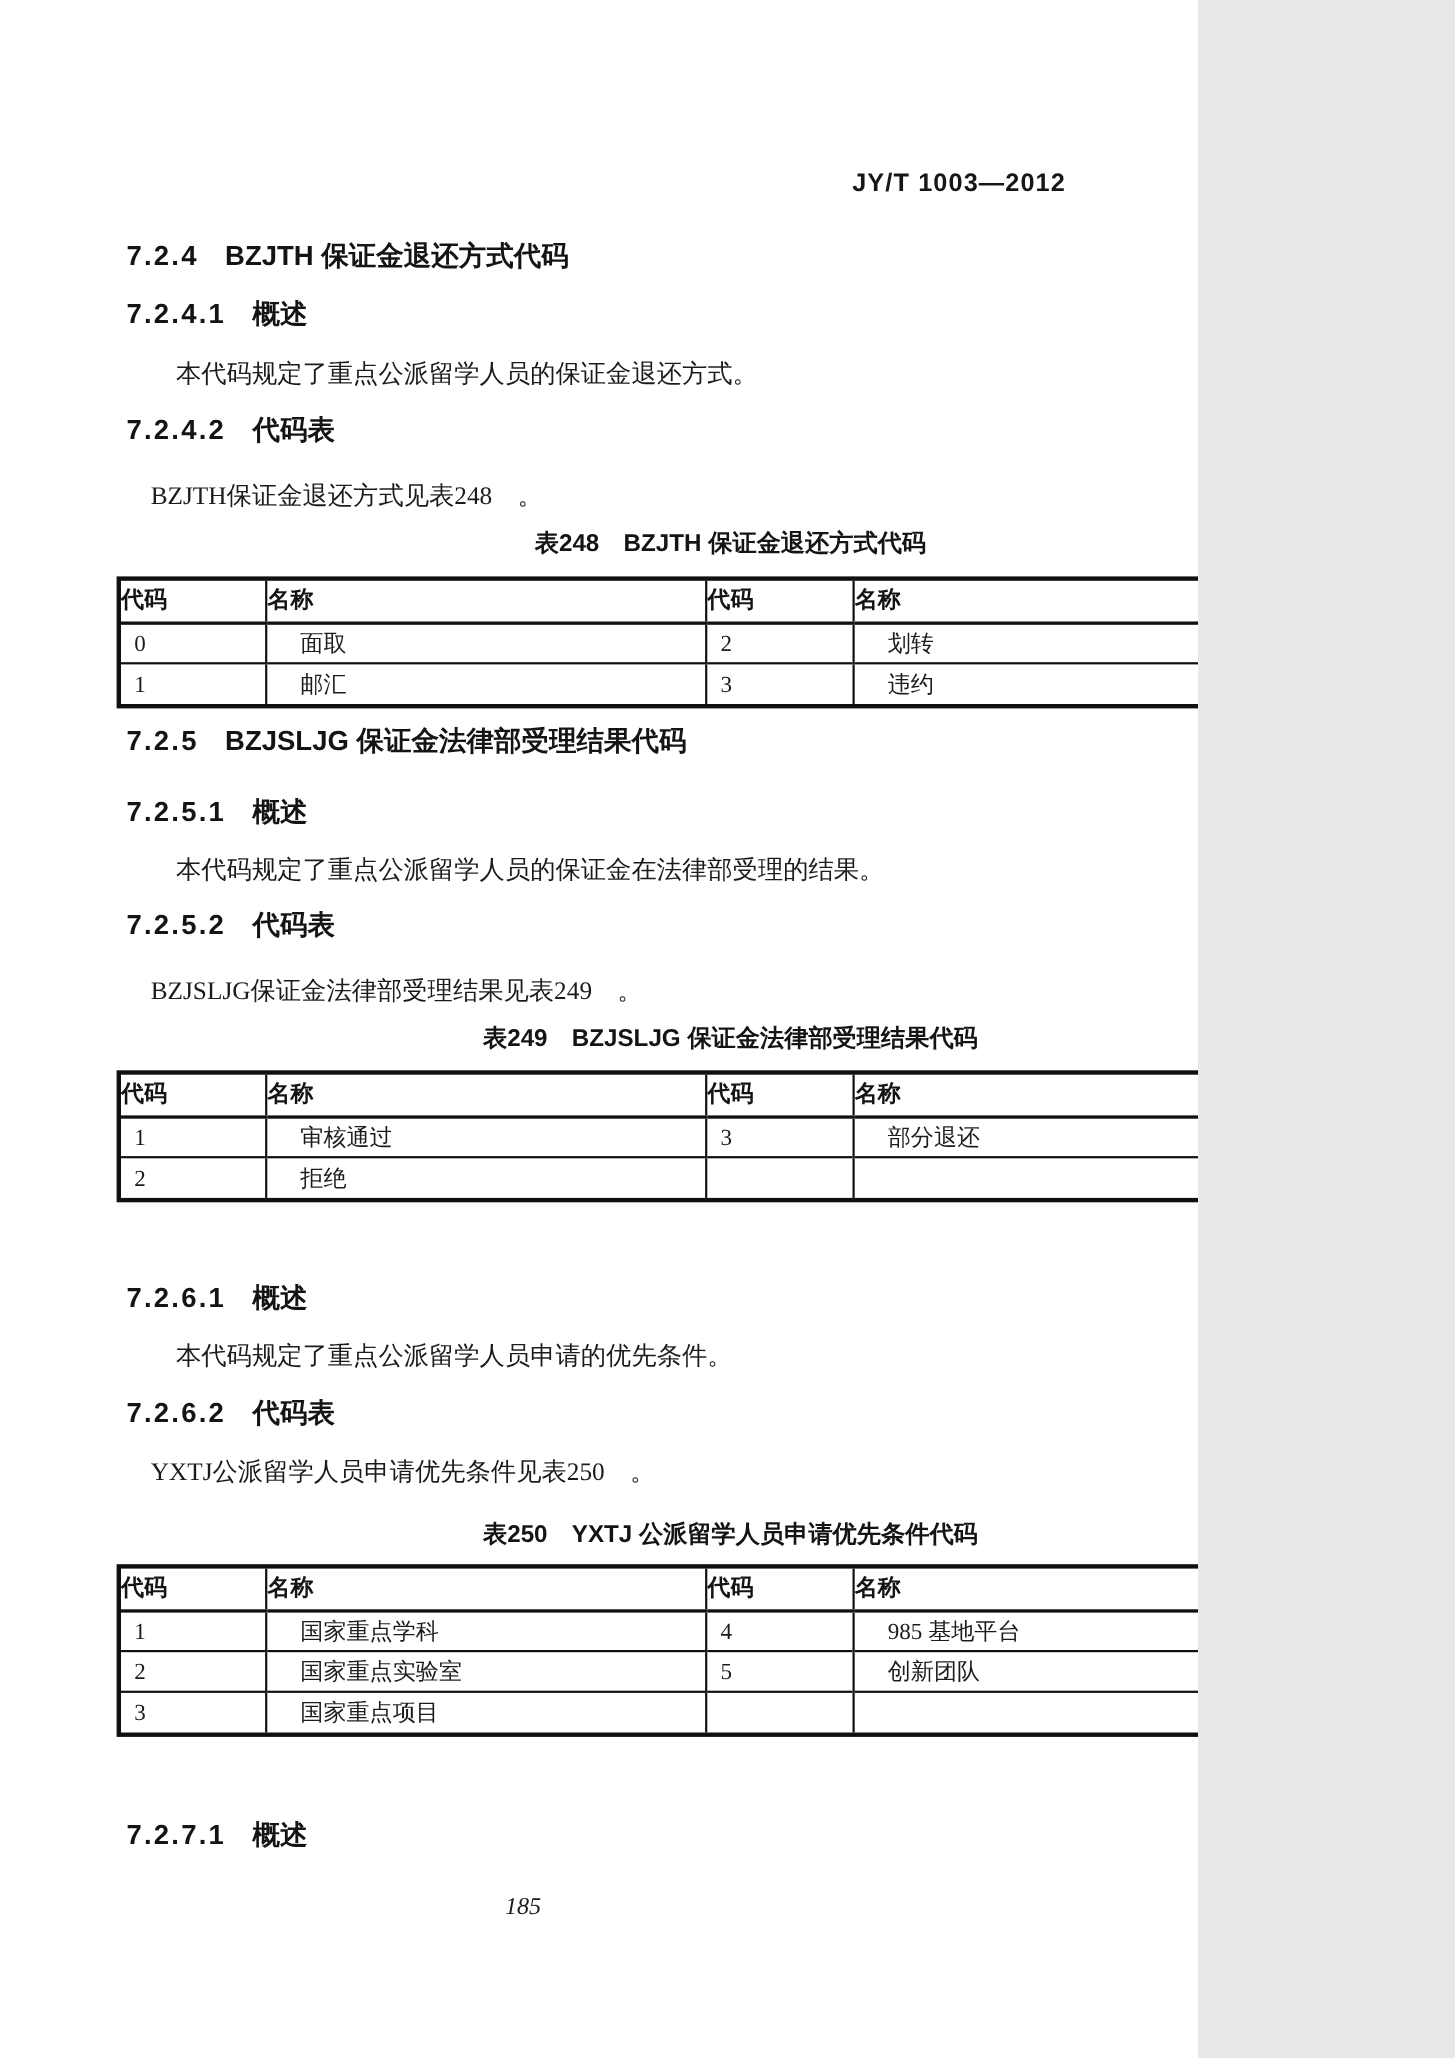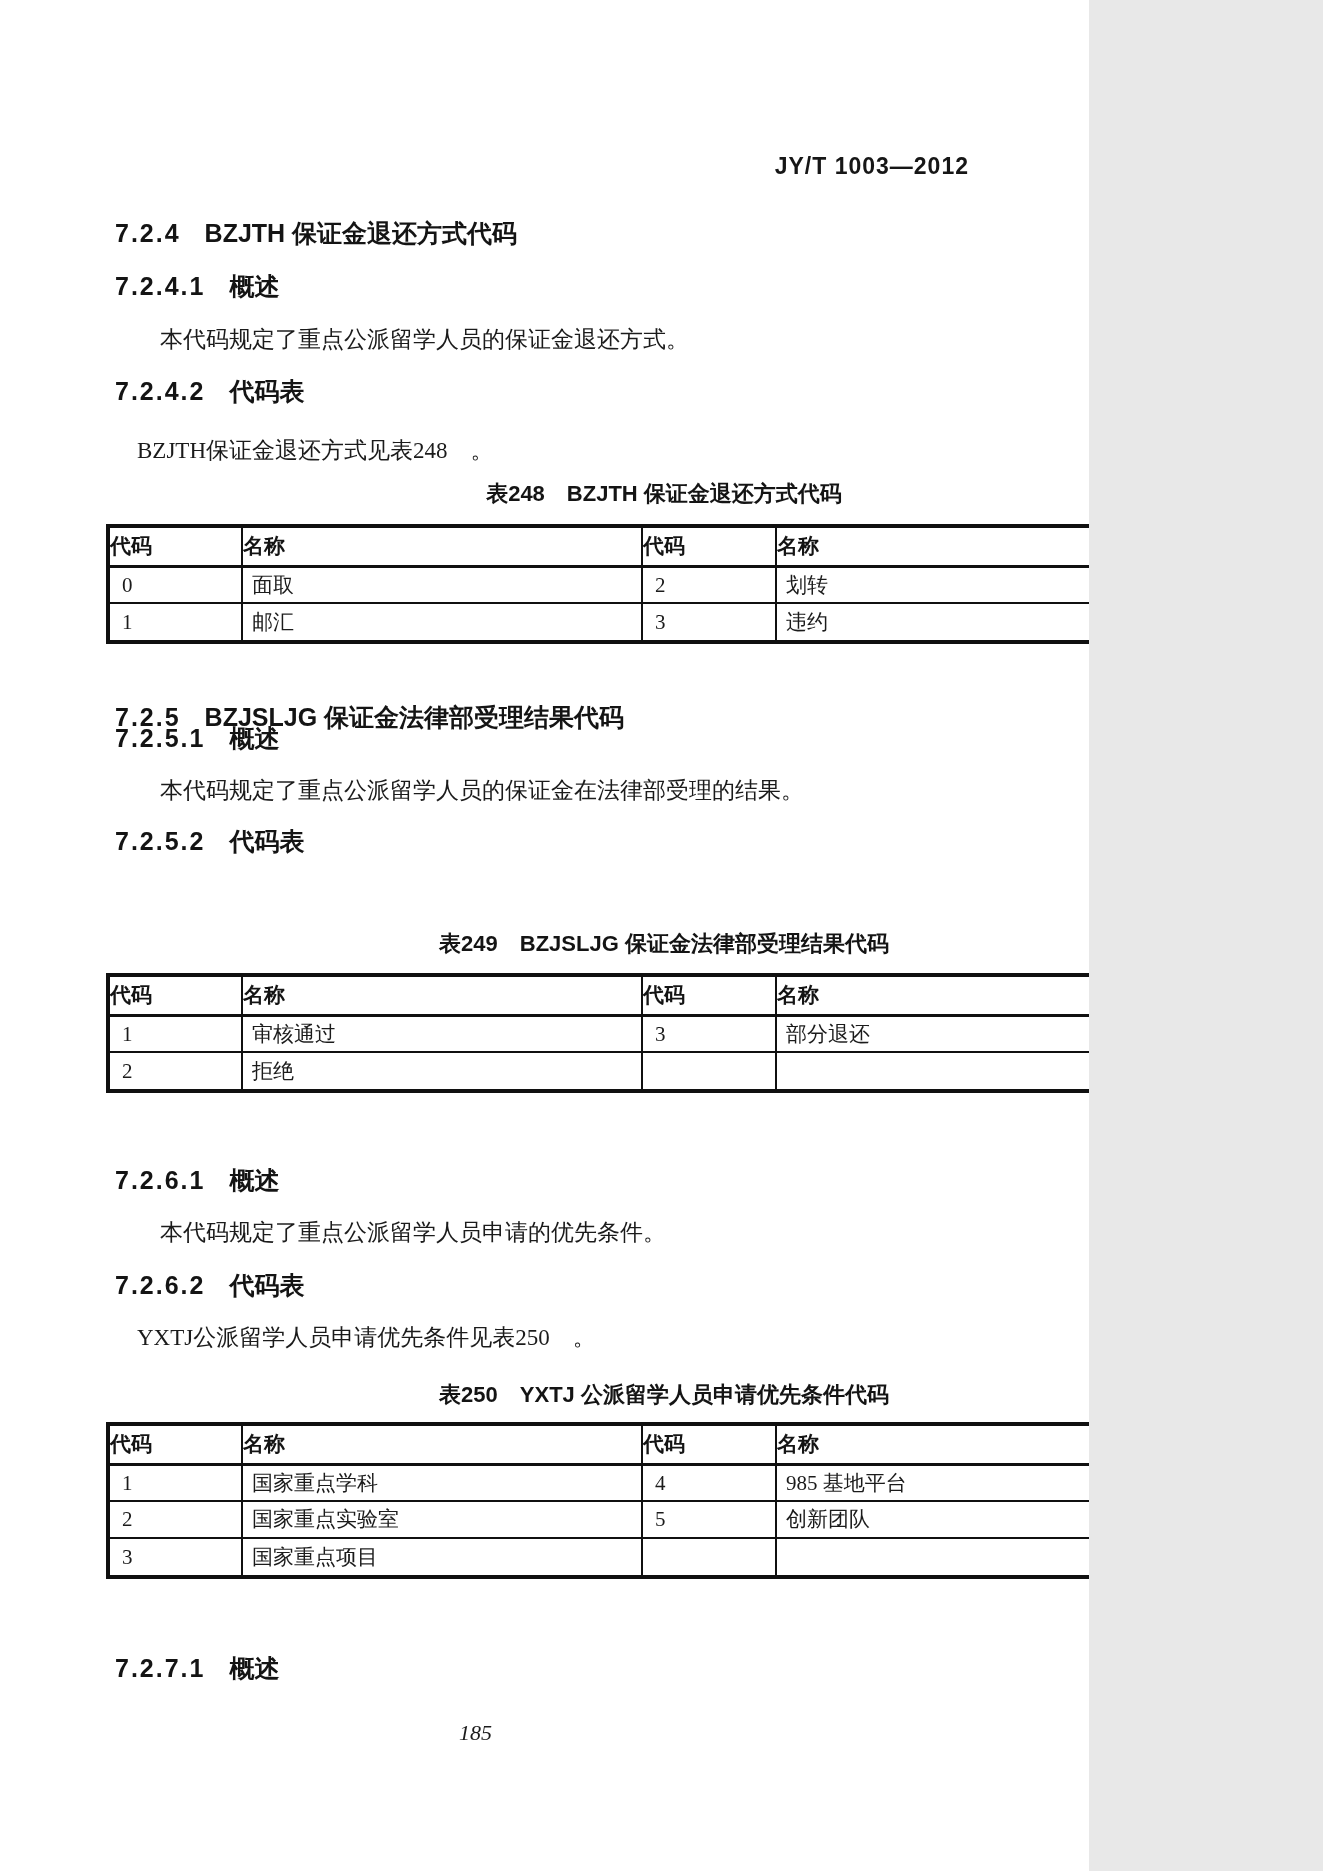--- a/index.html
+++ b/index.html
@@ -76,21 +76,21 @@
     border-bottom: 3px solid #101010;
     text-align: left;
     padding-left: 0;
   }
   table.code-table th.col-code { padding-left: 0; }
   table.code-table td {
     height: 37px;
     font-family: "Liberation Serif", "DejaVu Serif", serif;
     font-size: 21px;
     color: #1b1b1b;
-    padding-left: 9px;
+    padding-left: 30px;
   }
   table.code-table td.col-code { padding-left: 12px; }
   table.code-table tr + tr td { border-top: 2px solid #101010; }
   table.code-table .vline { border-left: 2px solid #101010; }
 
   .page-number {
     top: 1720px; left: 0; right: 138px;
     text-align: center;
     font-size: 22px;
     color: #1b1b1b;
@@ -142,30 +142,31 @@
       <tr>
         <td class="col-code">1</td>
         <td class="vline">邮汇</td>
         <td class="vline col-code">3</td>
         <td class="vline">违约</td>
       </tr>
     </tbody>
       </table>
   </div>
 
-  <div class="abs heading" style="top:703px">
+  <div class="abs heading" style="top:660px">
     <span class="num">7.2.5</span><span>BZJSLJG 保证金法律部受理结果代码</span>
   </div>
   <div class="abs heading" style="top:724px">
     <span class="num">7.2.5.1</span><span>概述</span>
   </div>
   <div class="abs para" style="top:778px">本代码规定了重点公派留学人员的保证金在法律部受理的结果。</div>
   <div class="abs heading" style="top:827px">
     <span class="num">7.2.5.2</span><span>代码表</span>
   </div>
+  <div class="abs para para-ref" style="top:888px">BZJSLJG保证金法律部受理结果见表249　。</div>
   <div class="abs tbl-caption" style="top:931px">
     <span class="cap-label">表249</span><span>BZJSLJG 保证金法律部受理结果代码</span>
   </div>
   <div class="abs tbl-wrap" style="top:973px">
     <table class="code-table">
       <colgroup>
           <col style="width:132px">
           <col style="width:400px">
           <col style="width:134px">
           <col style="width:442px">

